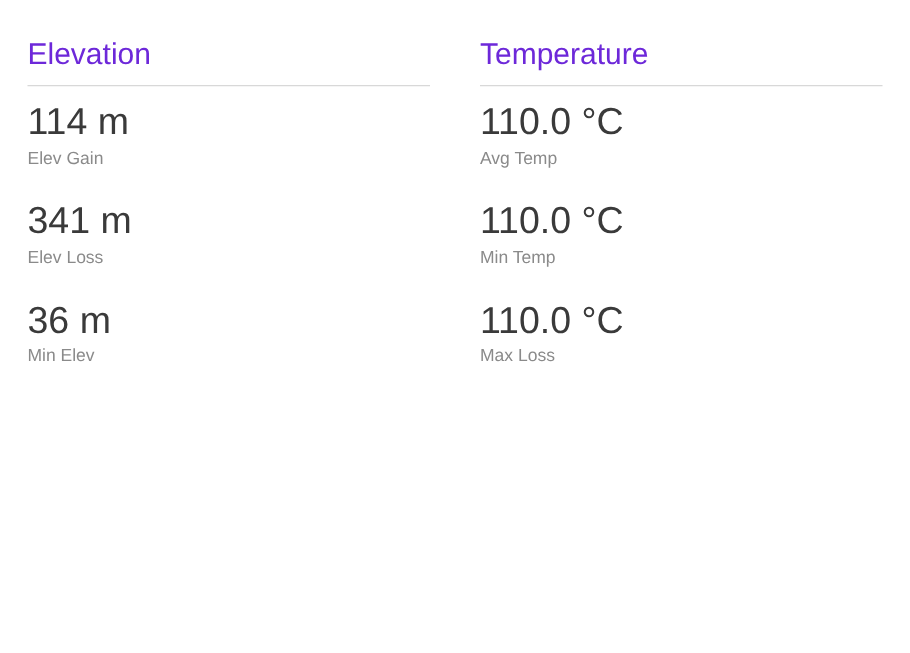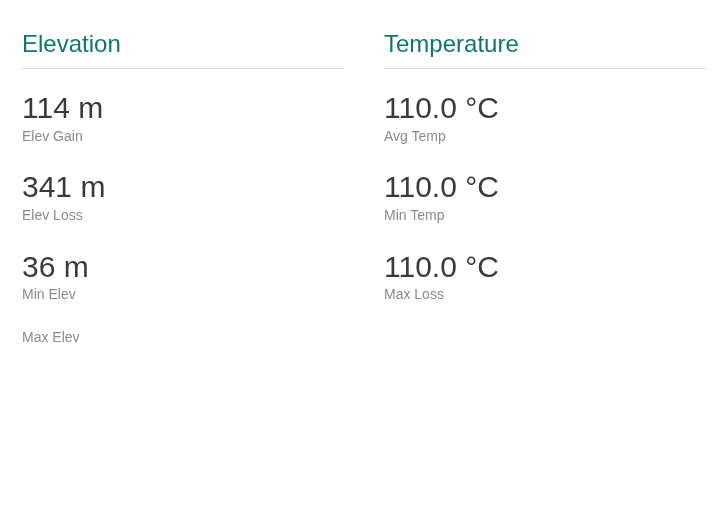--- a/index.html
+++ b/index.html
@@ -18,24 +18,24 @@
       display: flex;
       gap: 40px;
     }
     .column {
       flex: 1;
       min-width: 0;
     }
     .section-header {
       font-size: 24px;
       font-weight: 400;
-      color: #0f766e;
+      color: #6d28d9;
       padding-bottom: 10px;
       border-bottom: 1px solid #d8d8d8;
-      margin-bottom: 22px;
+      margin-bottom: 12px;
     }
     .stat {
       margin-bottom: 26px;
     }
     .stat-value {
       font-size: 30px;
       font-weight: 400;
       color: #3a3a3a;
       line-height: 1.15;
       margin-bottom: 2px;
@@ -59,21 +59,20 @@
     </div>
     <div class="stat">
       <div class="stat-value">341 m</div>
       <div class="stat-label">Elev Loss</div>
     </div>
     <div class="stat">
       <div class="stat-value">36 m</div>
       <div class="stat-label">Min Elev</div>
     </div>
     <div class="stat">
-      <div class="stat-label">Max Elev</div>
     </div>
   </div>
   <div class="column">
     <div class="section-header">Temperature</div>
     <div class="stat">
       <div class="stat-value">110.0 °C</div>
       <div class="stat-label">Avg Temp</div>
     </div>
     <div class="stat">
       <div class="stat-value">110.0 °C</div>

